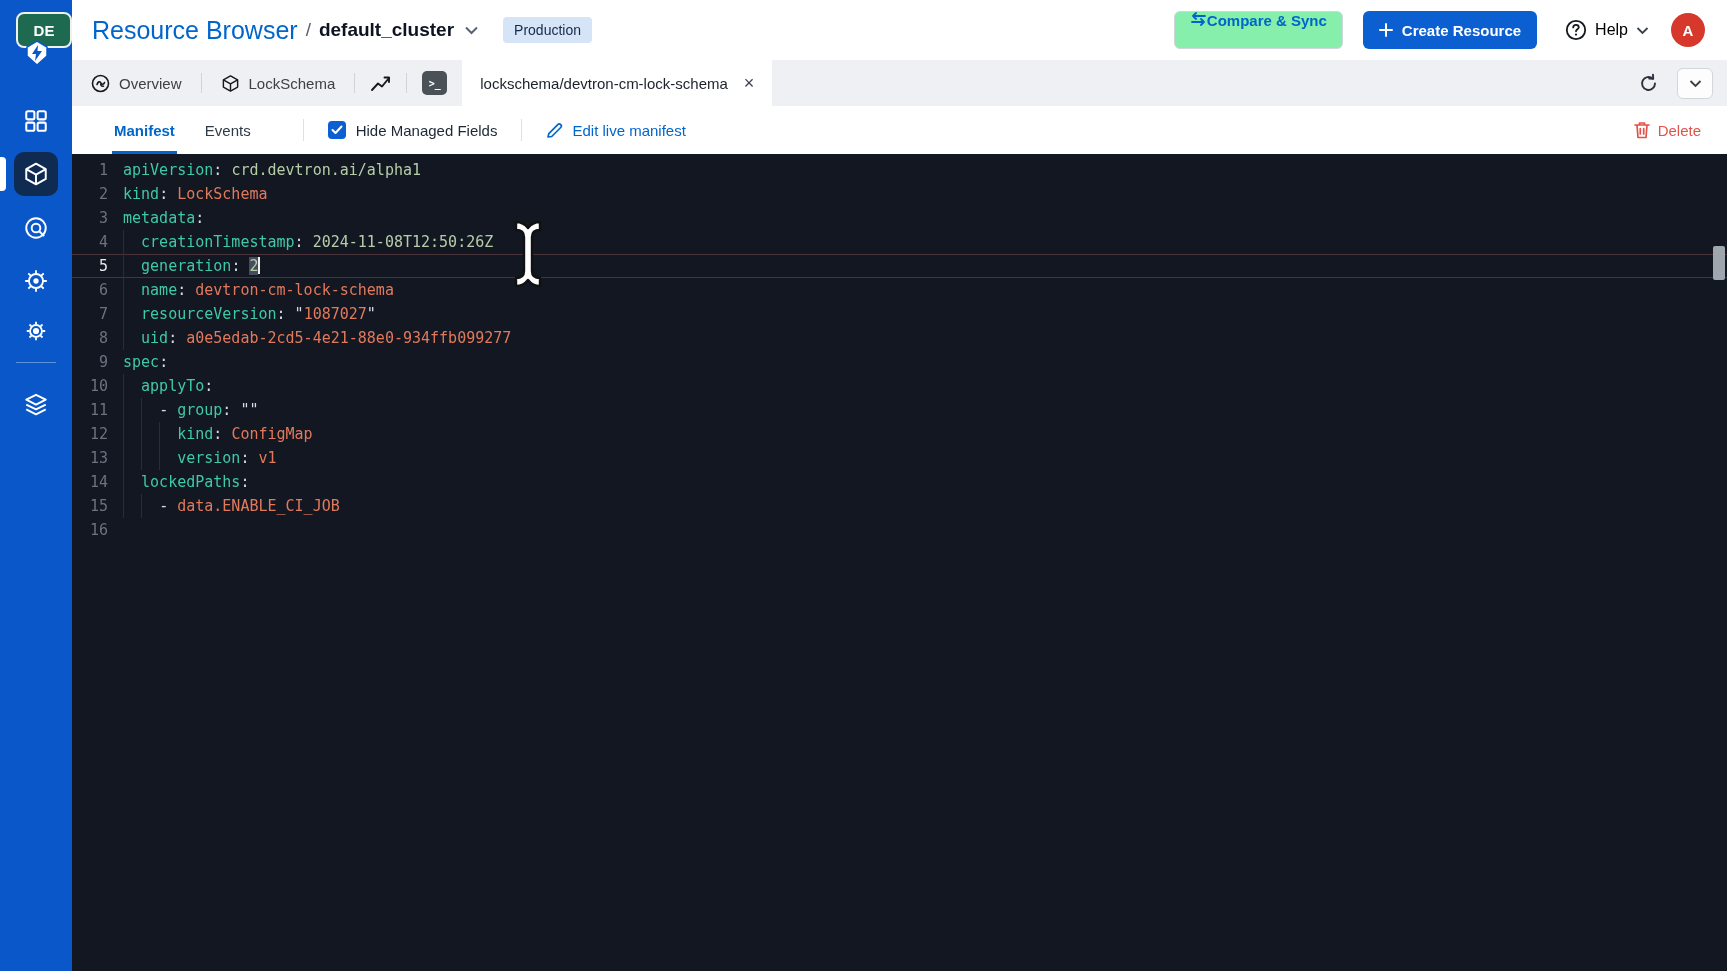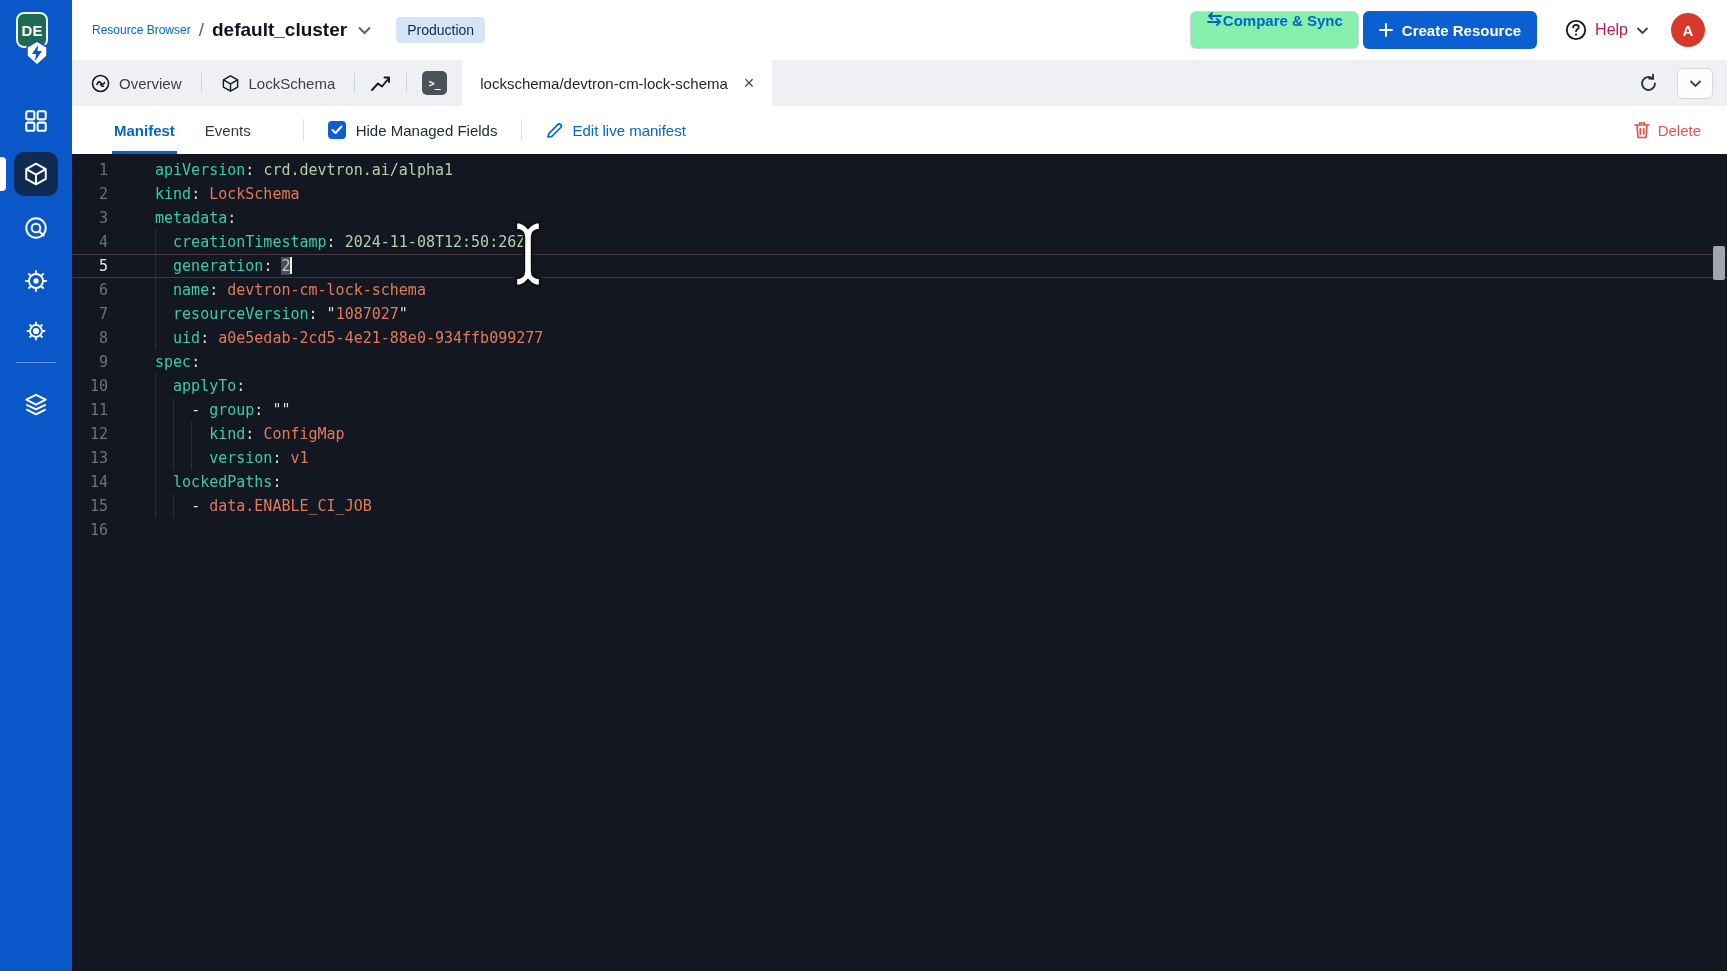--- a/index.html
+++ b/index.html
@@ -3,51 +3,51 @@
 <meta charset="utf-8">
 <style>
   * { margin:0; padding:0; box-sizing:border-box; }
   html,body { width:1727px; height:971px; overflow:hidden; background:#fff;
     font-family:"Liberation Sans", sans-serif; }
   .app { position:relative; width:1727px; height:971px; }
 
   
   .sidebar { position:absolute; left:0; top:0; width:72px; height:100%;
     background:#0a57ca; z-index:30; }
-  .logo-sq { position:absolute; left:16px; top:12px; width:32px; height:36px;
+  .logo-sq { position:absolute; left:16px; top:12px; width:56px; height:36px;
     background:#1e6a50; border:2px solid #eef3f0; border-radius:8px; color:#fff;
     font-weight:bold; font-size:15px; display:flex; align-items:center; justify-content:center; }
   .logo-bolt { position:absolute; left:24px; top:40px; }
   .side-icon { position:absolute; left:23px; width:26px; height:26px; }
   .active-box { position:absolute; left:14px; top:152px; width:44px; height:44px;
     background:#0f2b52; border-radius:10px; }
   .active-box svg { position:absolute; left:9px; top:9px; }
   .indicator { position:absolute; left:0; top:157px; width:6px; height:34px;
     background:#fff; border-radius:0 4px 4px 0; }
   .side-div { position:absolute; left:16px; top:362px; width:40px; height:1px;
     background:rgba(255,255,255,.35); }
 
   
   .header { position:absolute; left:72px; right:0; top:0; height:60px; background:#fff;
     display:flex; align-items:center; padding:0 22px 0 20px; }
-  .crumb-root { color:#0066cc; font-size:12px; cursor:pointer; }
+  .crumb-root { color:#0066cc; font-size:25px; cursor:pointer; }
   .crumb-sep { color:#596273; font-size:19px; margin:0 8px; }
   .crumb-cur { color:#0d1320; font-size:19px; font-weight:700; }
   .crumb-chev { margin-left:10px; }
   .env-badge { margin-left:24px; background:#d6e4f8; color:#16294a; font-size:14px;
     padding:5px 11px; border-radius:4px; }
   .hright { margin-left:auto; display:flex; align-items:center; }
   .btn-outline { display:flex; align-items:flex-start; height:38px; padding:0 15px;
     border:1px solid #d0d5db; border-radius:6px; background:#86efac; color:#0066cc;
     font-size:15px; font-weight:700; cursor:pointer; }
   .btn-primary { display:flex; align-items:center; gap:9px; height:38px; padding:0 16px;
-    margin-left:4px; border:none; border-radius:6px; background:#0b5fd0; color:#fff;
+    margin-left:20px; border:none; border-radius:6px; background:#0b5fd0; color:#fff;
     font-size:15px; font-weight:700; cursor:pointer; }
   .help { display:flex; align-items:center; gap:8px; margin-left:28px; cursor:pointer;
-    color:#be185d; font-size:16px; }
+    color:#000000; font-size:16px; }
   .avatar { width:34px; height:34px; border-radius:50%; background:#d6382c; color:#fff;
     font-size:15px; font-weight:700; display:flex; align-items:center; justify-content:center;
     margin-left:22px; cursor:pointer; }
 
   
   .tabbar { position:absolute; left:72px; right:0; top:60px; height:46px; background:#eef0f3;
     display:flex; align-items:stretch; }
   .ftab { display:flex; align-items:center; gap:9px; padding:0 19px; font-size:15px;
     color:#404040; cursor:pointer; }
   .vsep { width:1px; height:20px; background:#cfd4da; align-self:center; }
@@ -77,21 +77,21 @@
     font-weight:400; cursor:pointer; }
   .delete { margin-left:auto; display:flex; align-items:center; gap:8px; color:#e2524a;
     font-size:15px; font-weight:400; cursor:pointer; }
 
   
   .editor { position:absolute; left:72px; right:0; top:154px; bottom:0; background:#131722;
     font-family:"DejaVu Sans Mono", monospace; font-size:15px; padding-top:4px; cursor:text; }
   .code-line { display:flex; height:24px; line-height:24px; }
   .ln { width:30px; margin-left:6px; text-align:right; color:#6b7280; flex:none;
     user-select:none; }
-  .code { margin-left:47px; white-space:pre; position:relative; flex:1; color:#d8dde3; }
+  .code { margin-left:15px; white-space:pre; position:relative; flex:1; color:#d8dde3; }
   .guide { position:absolute; top:0; bottom:0; width:1px; background:#272e3a; }
   .toks { position:relative; }
   .tok-key { color:#3ec9a9; }
   .tok-punc { color:#d8dde3; }
   .tok-str { color:#e2795b; }
   .tok-num { color:#b5cea8; }
   .tok-sel { color:#b5cea8; background:#454d5c; }
   .caret { display:inline-block; width:2px; height:17px; background:#eceef0;
     vertical-align:-3px; }
   .code-line.active { box-shadow:inset 0 1px 0 #4a343a, inset 0 -1px 0 #4a343a; }

